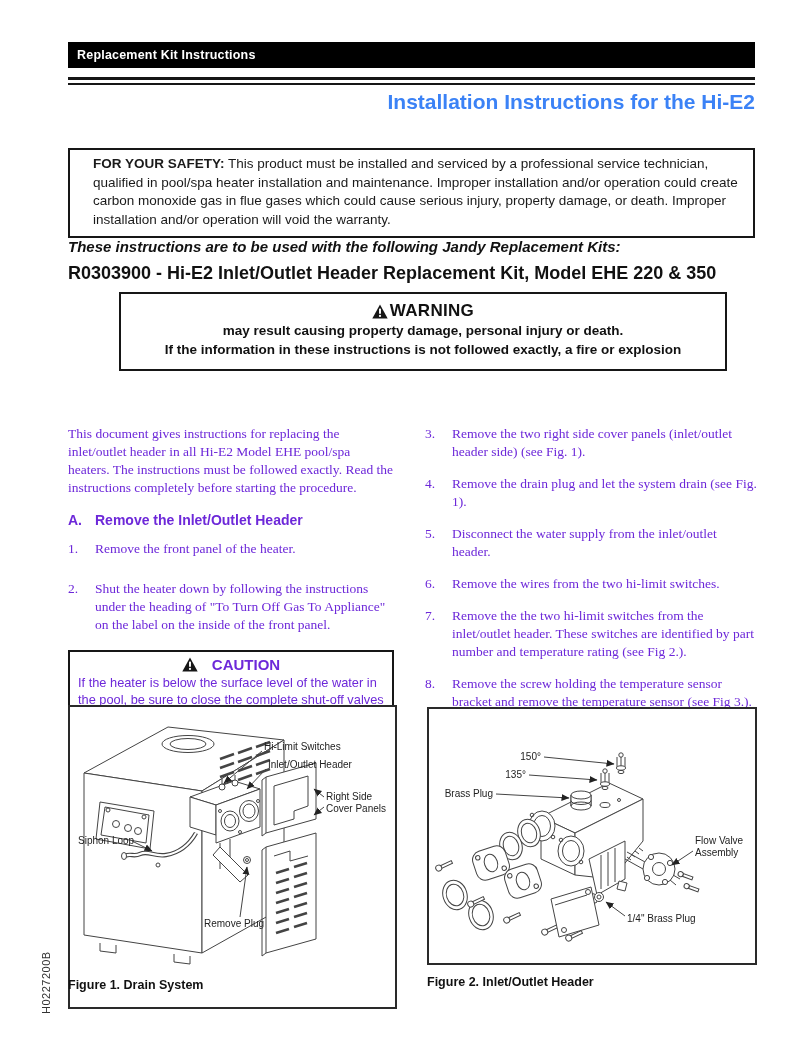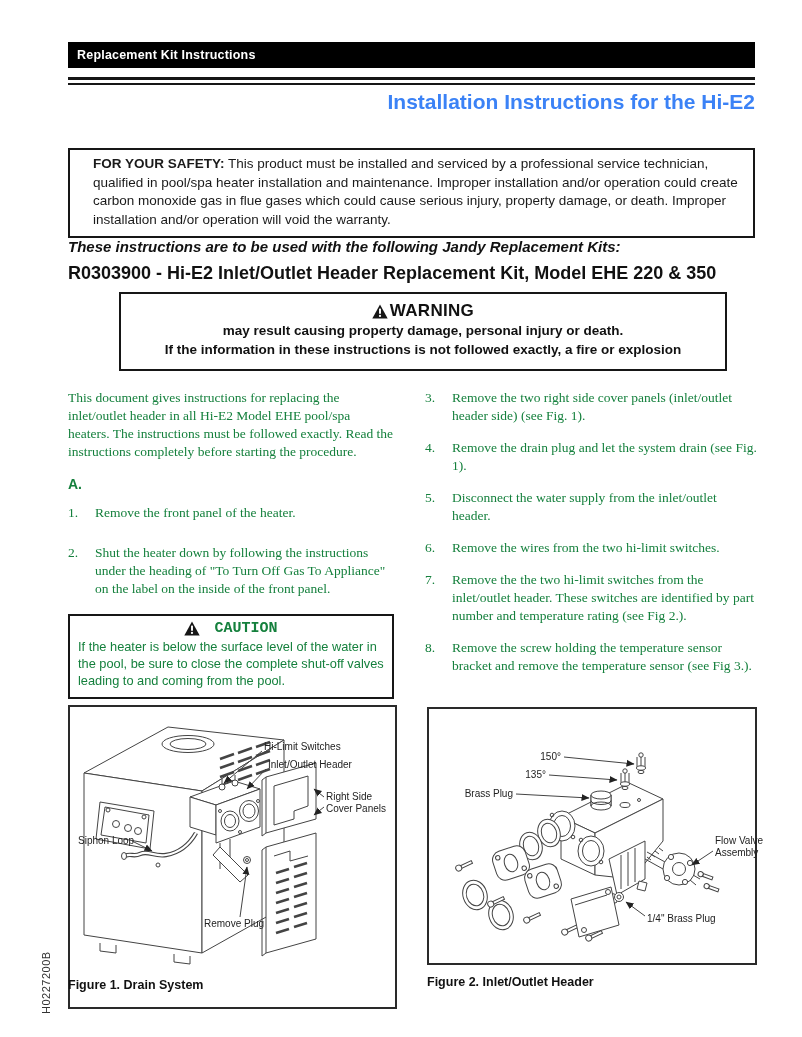--- a/index.html
+++ b/index.html
@@ -19,39 +19,39 @@
   .kits-heading{left:68px;top:238px;width:687px;font-size:15px;font-weight:bold;font-style:italic;}
   .kit-model{left:68px;top:263px;width:687px;font-size:18px;font-weight:bold;}
   
   .warnbox{left:105px;top:292px;width:608px;border:2px solid #161616;box-sizing:border-box;
            padding:7px 14px 10px 14px;text-align:center;margin-left:14px;}
   .warn-title{font-size:17px;font-weight:bold;letter-spacing:.3px;display:flex;align-items:center;justify-content:center;gap:2px;}
   .warn-line{font-size:13.5px;font-weight:bold;line-height:19px;}
   .tri{display:inline-block;width:16px;height:15px;vertical-align:-2px;}
   .tri svg{display:block;width:100%;height:100%;}
   
-  .col{font-family:"Liberation Serif",serif;font-size:13.5px;line-height:18px;color:#15803d;}
+  .col{font-family:"Liberation Serif",serif;font-size:13.5px;line-height:18px;color:#6d28d9;margin-top:36px;}
   .col-left{left:68px;top:389px;width:326px;}
   .col-right{left:425px;top:389px;width:332px;}
   .intro{margin:0 0 14px 0;}
   .sec-head{font-family:"Liberation Sans",sans-serif;font-size:14px;font-weight:bold;display:flex;margin:0 0 11px 0;}
   .sec-head .n{width:27px;flex:none;}
   .step{display:flex;margin:0 0 14px 0;}
   .step .n{width:27px;flex:none;}
   .step .t{flex:1;}
   .col-left .step1{margin-bottom:22px;}
   .col-left .step2{margin-bottom:16px;}
   
   .cautbox{border:2px solid #161616;box-sizing:border-box;padding:4px 8px 8px 8px;
            font-family:"Liberation Sans",sans-serif;font-size:12.8px;line-height:17px;}
-  .caut-title{text-align:center;font-size:15px;font-weight:bold;display:flex;align-items:center;justify-content:center;gap:14px;margin-bottom:1px;font-family:Liberation Mono, monospace;}
+  .caut-title{text-align:center;font-size:15px;font-weight:bold;display:flex;align-items:center;justify-content:center;gap:14px;margin-bottom:1px;}
   
   .figbox{border:2px solid #2a2a2a;box-sizing:border-box;background:#fff;}
   .fig1{left:68px;top:705px;width:329px;height:304px;}
-  .fig2{left:427px;top:707px;width:330px;height:258px;padding-left:20px;}
+  .fig2{left:427px;top:707px;width:330px;height:258px;}
   .figcap{font-size:12.5px;font-weight:bold;}
   .cap1{left:68px;top:978px;}
   .cap2{left:427px;top:975px;}
   .docnum{left:52px;top:1002px;transform:rotate(-90deg);transform-origin:left bottom;
           font-size:11px;color:#333;letter-spacing:.5px;white-space:nowrap;}
   svg text{font-family:"Liberation Sans",sans-serif;font-size:10px;fill:#222;}
   svg .ln{stroke:#444;stroke-width:1;fill:none;}
   svg .fw{stroke:#444;stroke-width:1;fill:#fff;}
   svg .thick{stroke:#444;stroke-width:2.5;fill:none;}
 </style>
@@ -87,20 +87,21 @@
     <span>WARNING</span>
   </div>
   <div class="warn-line">may result causing property damage, personal injury or death.</div>
   <div class="warn-line">If the information in these instructions is not followed exactly, a fire or explosion</div>
 </div>
 
 <div class="abs col col-left">
   <p class="intro">This document gives instructions for replacing the inlet/outlet header in all Hi-E2 Model EHE pool/spa heaters. The instructions must be followed exactly.  Read the instructions completely before starting the procedure.</p>
   <div class="sec-head">
     <span class="n">A.</span>
+    <span>Remove the Inlet/Outlet Header</span>
   </div>
   <div class="step step1">
     <span class="n">1.</span>
     <span class="t">Remove the front panel of the heater.</span>
   </div>
   <div class="step step2">
     <span class="n">2.</span>
     <span class="t">Shut the heater down by following the instructions under the heading of "To Turn Off Gas To Appliance" on the label on the inside of the front panel.</span>
   </div>
   <div class="cautbox">

